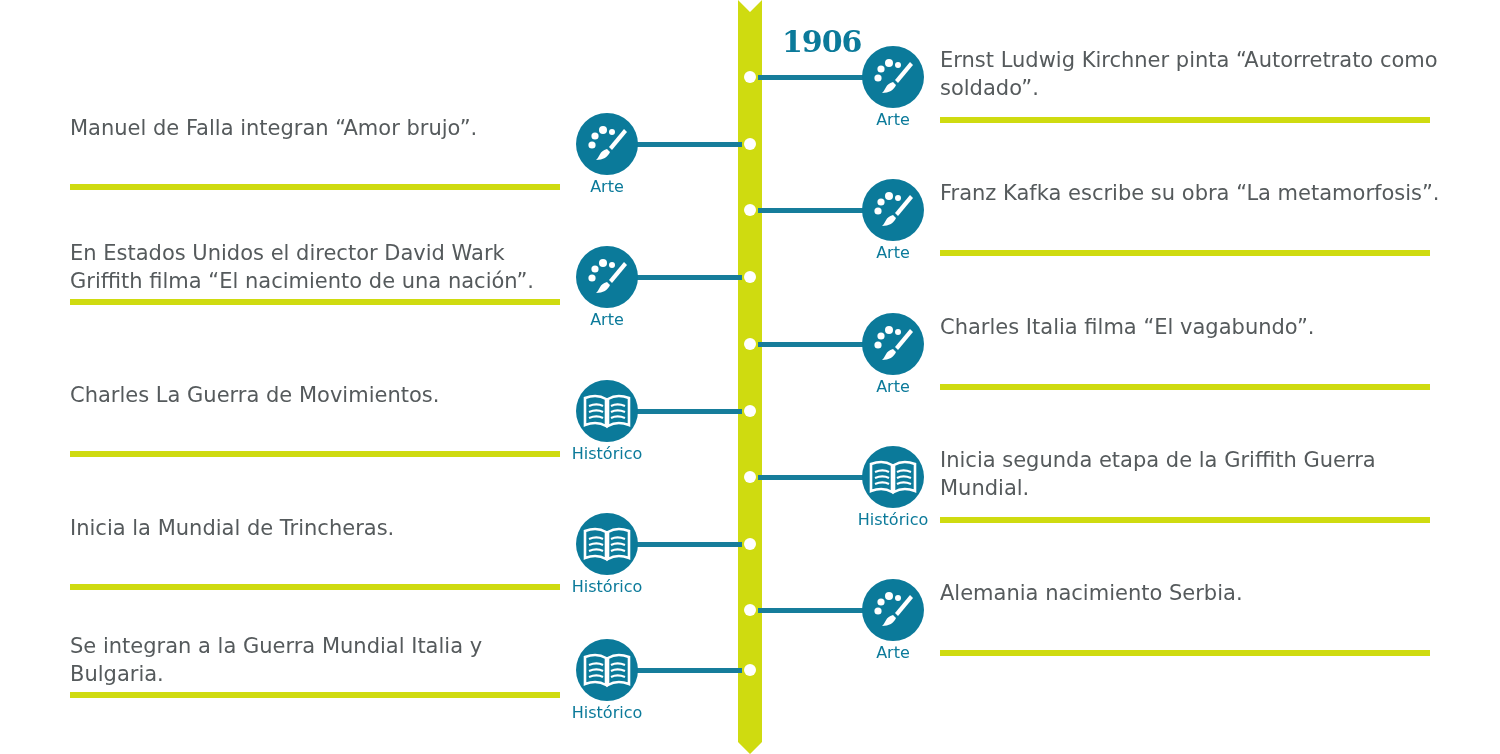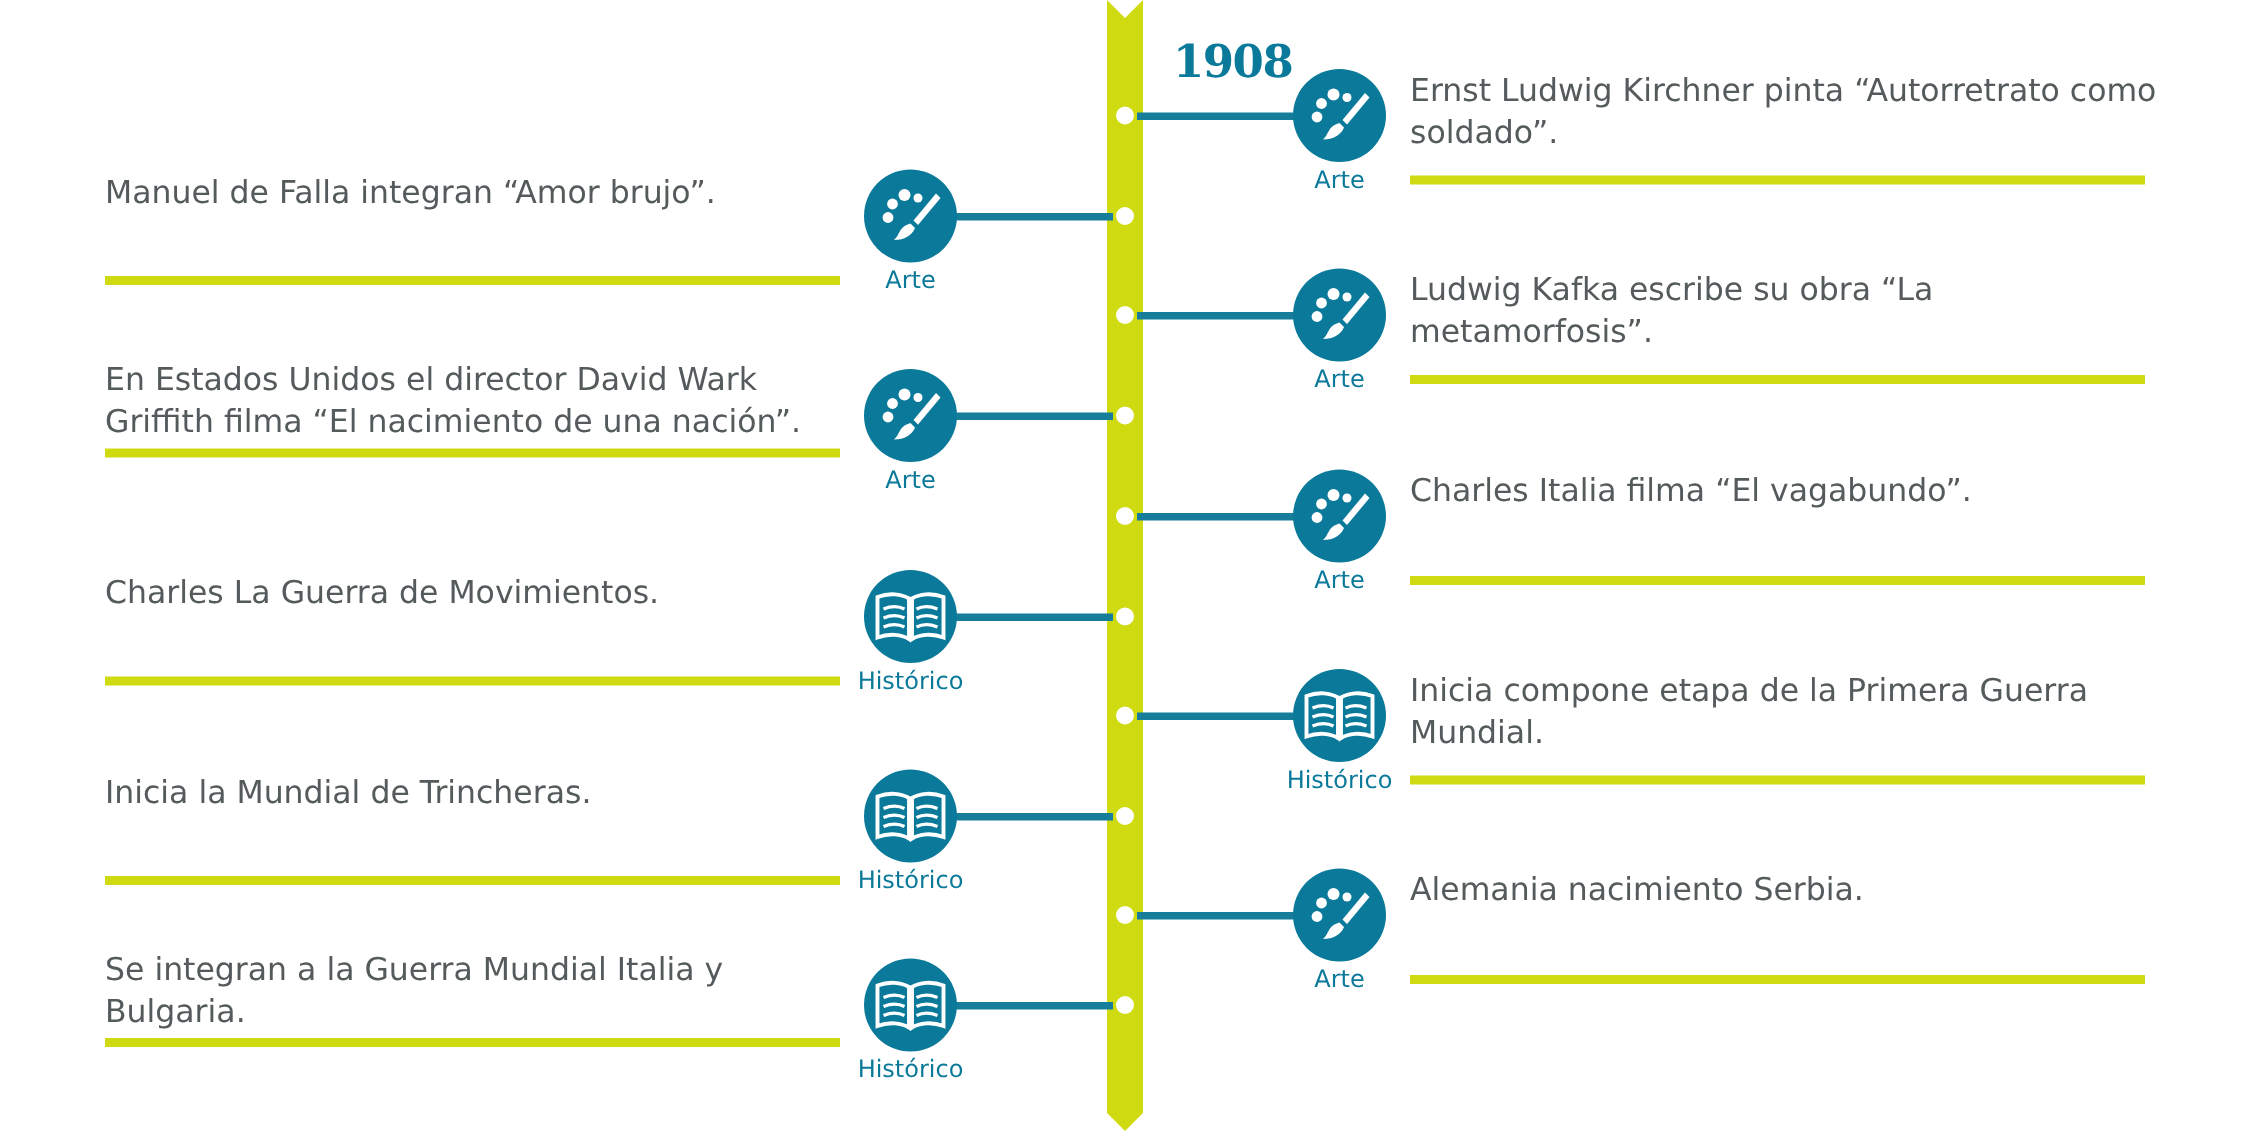--- a/index.html
+++ b/index.html
@@ -15,21 +15,21 @@
   .badge svg{position:absolute;left:0;top:0;width:62px;height:62px;}
   .cat{position:absolute;font-size:16px;color:#0b7a9a;width:90px;text-align:center;}
 </style>
 </head>
 <body>
 
 <svg class="spine" viewBox="0 0 24 754">
   <polygon points="0,0 12,12 24,0 24,742 12,754 0,742" fill="#cfdb10"></polygon>
 </svg>
 
-<div class="year">1908</div>
+<div class="year">1906</div>
 
 <div id="events">
     <div class="item">
       <div class="conn" style="left: 636px; width: 106px; top: 142px;"></div>
       <div class="dot" style="left: 744px; top: 138px;"></div>
       <div class="badge" style="left: 576px; top: 113px;">
         <div class="">
   <svg viewBox="0 0 62 62">
     <circle cx="27" cy="17" r="4" fill="#fff"></circle>
     <circle cx="19" cy="23" r="3.6" fill="#fff"></circle>
@@ -142,21 +142,21 @@
     <circle cx="27" cy="17" r="4" fill="#fff"></circle>
     <circle cx="19" cy="23" r="3.6" fill="#fff"></circle>
     <circle cx="16" cy="32" r="3.6" fill="#fff"></circle>
     <circle cx="36" cy="19" r="3" fill="#fff"></circle>
     <path d="M48 16 L51 19 L36 37 L33 34 Z" fill="#fff"></path>
     <path d="M31 36 L34 39 C32 44 27 47 20 47 C24 44 23 38 31 36 Z" fill="#fff"></path>
   </svg>
 </div>
       </div>
       <div class="cat" style="left: 848px; top: 243px;">Arte</div>
-      <div class="text" style="left: 940px; top: 179px;">Ludwig Kafka escribe su obra “La metamorfosis”.</div>
+      <div class="text" style="left: 940px; top: 179px;">Franz Kafka escribe su obra “La metamorfosis”.</div>
       <div class="uline" style="left: 940px; top: 250px;"></div>
     </div>
     <div class="item">
       <div class="conn" style="left: 758px; width: 108px; top: 342px;"></div>
       <div class="dot" style="left: 744px; top: 338px;"></div>
       <div class="badge" style="left: 862px; top: 313px;">
         <div class="">
   <svg viewBox="0 0 62 62">
     <circle cx="27" cy="17" r="4" fill="#fff"></circle>
     <circle cx="19" cy="23" r="3.6" fill="#fff"></circle>
@@ -178,21 +178,21 @@
         <div class="">
   <svg viewBox="0 0 62 62">
     <path d="M9 18 C17 15 25 16 30 19 L30 46 C25 43 17 42 9 45 Z" fill="none" stroke="#fff" stroke-width="2.6"></path>
     <path d="M53 18 C45 15 37 16 32 19 L32 46 C37 43 45 42 53 45 Z" fill="none" stroke="#fff" stroke-width="2.6"></path>
     <path d="M13 26 C18 24 23 24 27 26 M13 32 C18 30 23 30 27 32 M13 38 C18 36 23 36 27 38" stroke="#fff" stroke-width="2.2" fill="none"></path>
     <path d="M49 26 C44 24 39 24 35 26 M49 32 C44 30 39 30 35 32 M49 38 C44 36 39 36 35 38" stroke="#fff" stroke-width="2.2" fill="none"></path>
   </svg>
 </div>
       </div>
       <div class="cat" style="left: 848px; top: 510px;">Histórico</div>
-      <div class="text" style="left: 940px; top: 446px;">Inicia compone etapa de la Primera Guerra Mundial.</div>
+      <div class="text" style="left: 940px; top: 446px;">Inicia segunda etapa de la Griffith Guerra Mundial.</div>
       <div class="uline" style="left: 940px; top: 517px;"></div>
     </div>
     <div class="item">
       <div class="conn" style="left: 758px; width: 108px; top: 608px;"></div>
       <div class="dot" style="left: 744px; top: 604px;"></div>
       <div class="badge" style="left: 862px; top: 579px;">
         <div class="">
   <svg viewBox="0 0 62 62">
     <circle cx="27" cy="17" r="4" fill="#fff"></circle>
     <circle cx="19" cy="23" r="3.6" fill="#fff"></circle>

